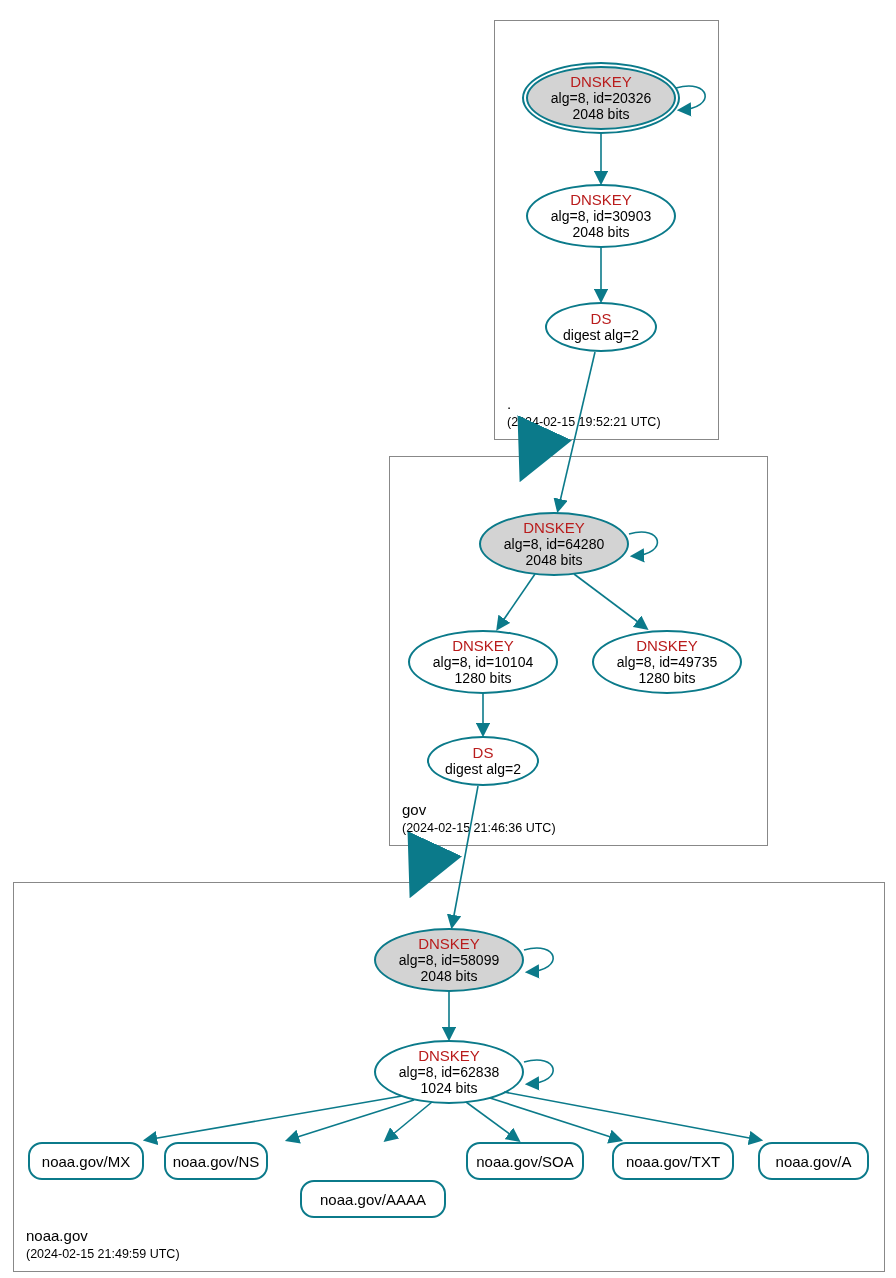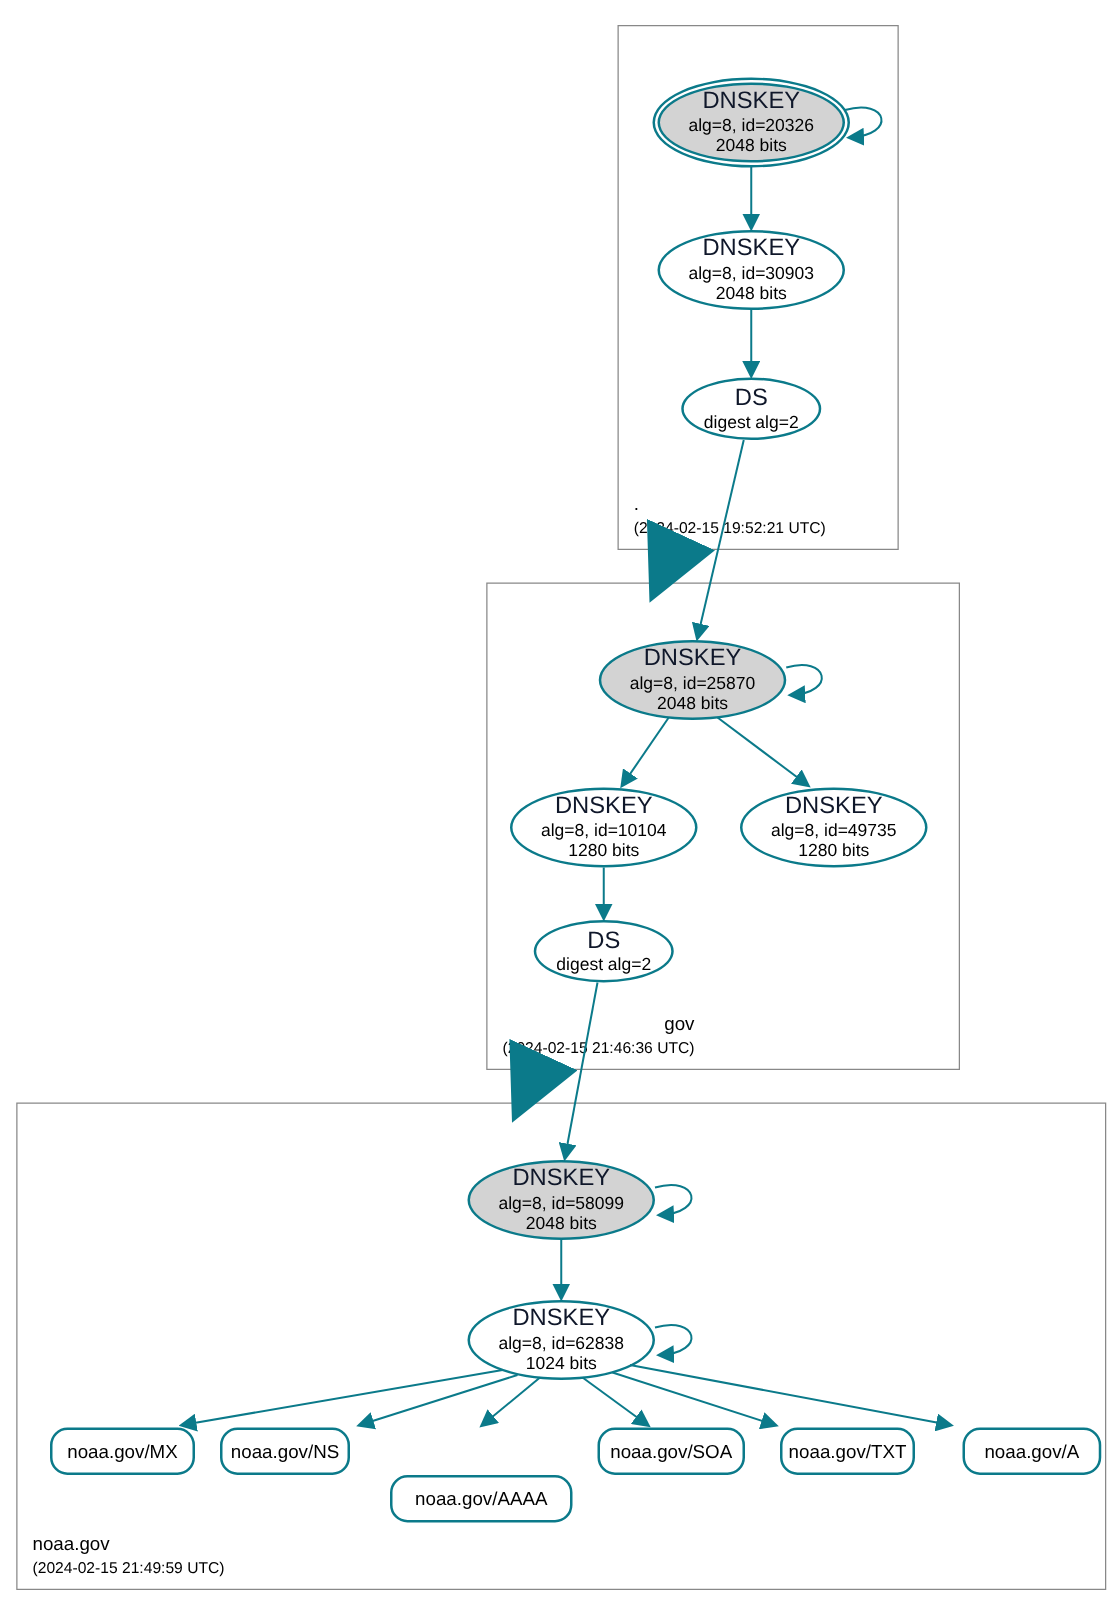--- a/index.html
+++ b/index.html
@@ -39,49 +39,48 @@
   }
   .ellipse { border-radius: 50%; }
   .ksk { background: #d3d3d3; }
   .double-ring::after {
     content: "";
     position: absolute;
     top: -6px; left: -6px; right: -6px; bottom: -6px;
     border: 2px solid #0b7a8a;
     border-radius: 50%;
   }
-  .title { font-size: 19px; color: #0f172a; line-height: 1.1; }
+  .title { font-size: 15px; color: #b91c1c; line-height: 1.1; }
   .sub { font-size: 14px; color: #000; line-height: 1.15; }
   .rr {
     border-radius: 14px;
     font-size: 15px;
     padding: 0 4px;
     height: 38px;
     white-space: nowrap;
-    margin-left: 12px;
   }
   svg.arrows {
     position: absolute;
     top: 0; left: 0;
     width: 896px;
     height: 1278px;
     pointer-events: none;
   }
 </style>
 </head>
 <body>
 
 <div class="zone-box" style="left:494px; top:20px; width:223px; height:418px;">
   <div class="zone-label">
     <div class="zname">.</div>
     <div class="zts">(2024-02-15 19:52:21 UTC)</div>
   </div>
 </div>
 
-<div class="zone-box" style="left:389px; top:466px; width:377px; height:388px;text-align:right;">
+<div class="zone-box" style="left:389px; top:456px; width:377px; height:388px;">
   <div class="zone-label">
     <div class="zname">gov</div>
     <div class="zts">(2024-02-15 21:46:36 UTC)</div>
   </div>
 </div>
 
 <div class="zone-box" style="left:13px; top:882px; width:870px; height:388px;">
   <div class="zone-label">
     <div class="zname">noaa.gov</div>
     <div class="zts">(2024-02-15 21:49:59 UTC)</div>
@@ -100,21 +99,21 @@
   <div class="sub">2048 bits</div>
 </div>
 
 <div class="node ellipse" style="left:545px; top:302px; width:112px; height:50px;">
   <div class="title">DS</div>
   <div class="sub">digest alg=2</div>
 </div>
 
 <div class="node ellipse ksk" style="left:479px; top:512px; width:150px; height:64px;">
   <div class="title">DNSKEY</div>
-  <div class="sub">alg=8, id=25870</div>
+  <div class="sub">alg=8, id=64280</div>
   <div class="sub">2048 bits</div>
 </div>
 
 <div class="node ellipse" style="left:408px; top:630px; width:150px; height:64px;">
   <div class="title">DNSKEY</div>
   <div class="sub">alg=8, id=10104</div>
   <div class="sub">1280 bits</div>
 </div>
 
 <div class="node ellipse" style="left:592px; top:630px; width:150px; height:64px;">
@@ -145,21 +144,21 @@
 </div>
 <div class="node rr" style="left:164px; top:1142px; width:104px;">
   <span>noaa.gov/NS</span>
 </div>
 <div class="node rr" style="left:300px; top:1180px; width:146px;">
   <span>noaa.gov/AAAA</span>
 </div>
 <div class="node rr" style="left:466px; top:1142px; width:118px;">
   <span>noaa.gov/SOA</span>
 </div>
-<div class="node rr" style="left:612px; top:1142px; width:108px;">
+<div class="node rr" style="left:612px; top:1142px; width:122px;">
   <span>noaa.gov/TXT</span>
 </div>
 <div class="node rr" style="left:758px; top:1142px; width:111px;">
   <span>noaa.gov/A</span>
 </div>
 
 <svg class="arrows">
   <defs>
     <marker id="ah" markerWidth="9" markerHeight="9" refX="7" refY="4.5" orient="auto">
       <path d="M0,0 L9,4.5 L0,9 Z" fill="#0b7a8a"></path>

